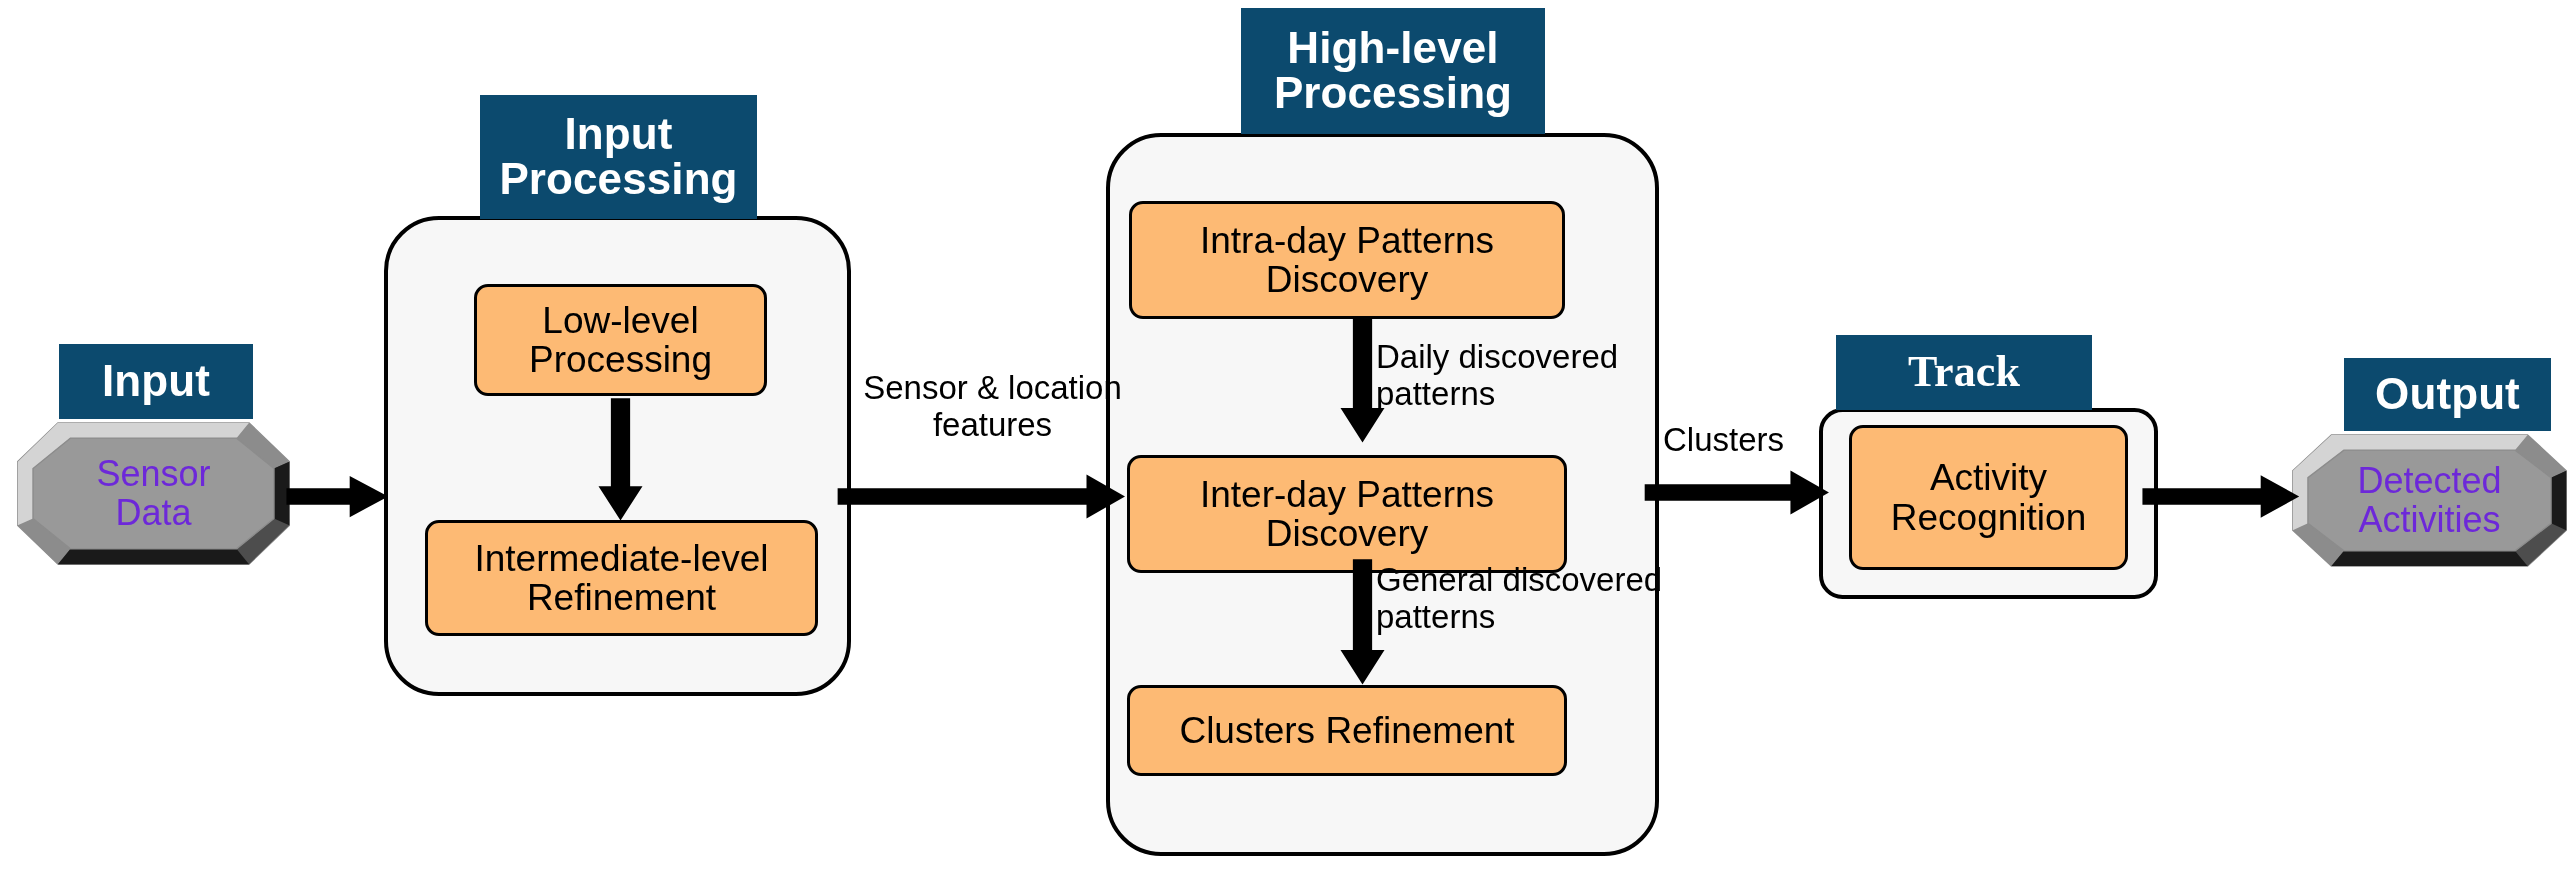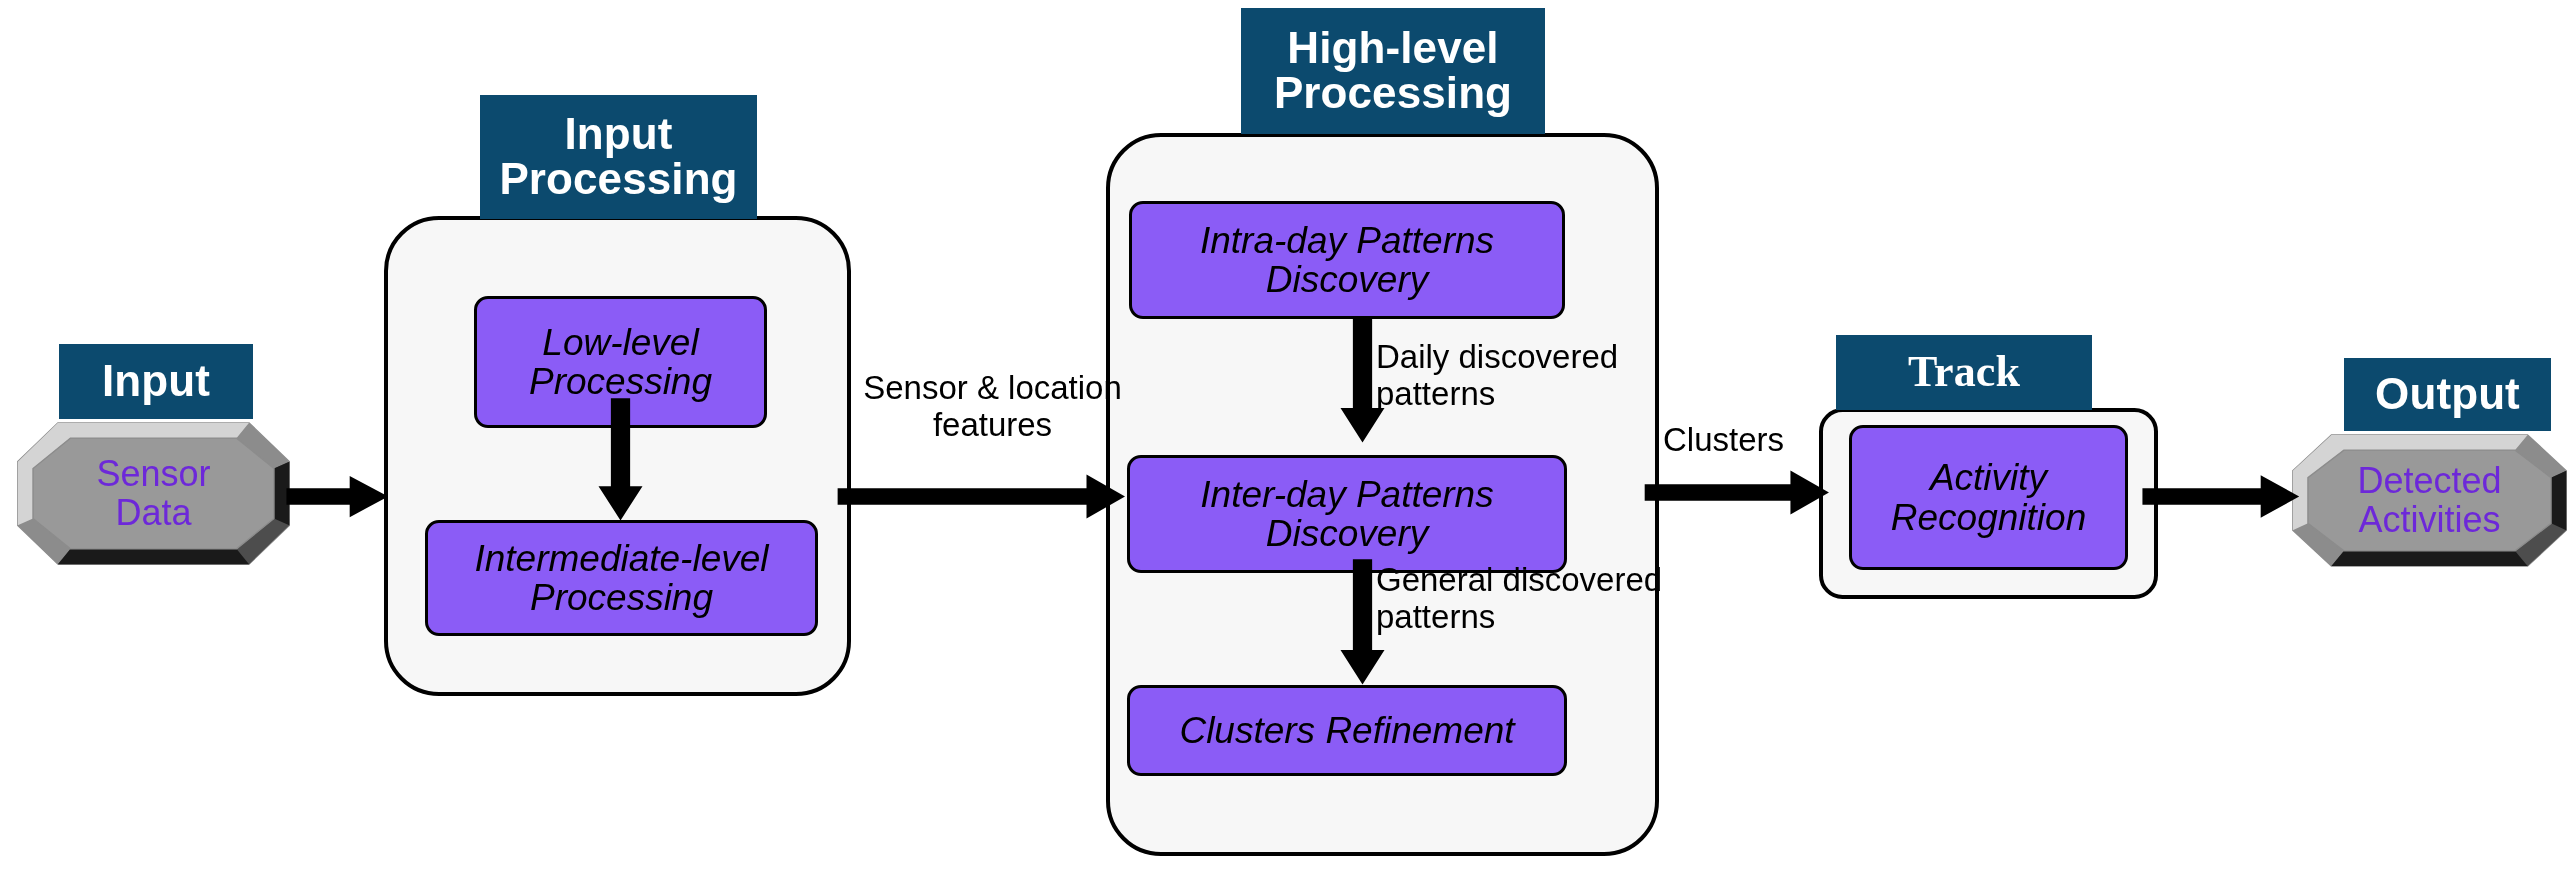--- a/index.html
+++ b/index.html
@@ -10,23 +10,23 @@
   
   .hdr{position:absolute;background:#0c4a6e;color:#fff;font-weight:bold;
        display:flex;align-items:center;justify-content:center;text-align:center;
        line-height:1.02;z-index:6;letter-spacing:0.1px;}
 
   
   .group{position:absolute;background:#f7f7f7;border:4.1px solid #000;
          box-sizing:border-box;z-index:4;}
 
   
-  .pbox{position:absolute;background:#8b5cf6;border:3.5px solid #000;
+  .pbox{position:absolute;background:#fdba74;border:3.5px solid #000;
         box-sizing:border-box;color:#000;display:flex;align-items:center;
-        justify-content:center;text-align:center;line-height:1.06;z-index:7;font-style:italic;}
+        justify-content:center;text-align:center;line-height:1.06;z-index:7;}
 
   
   .oct{position:absolute;z-index:5;}
   .oct svg{display:block;}
   .oct .octlabel{position:absolute;left:0;top:0;width:100%;height:100%;
         display:flex;align-items:center;justify-content:center;text-align:center;
         color:#6d28d9;line-height:1.08;pointer-events:none;}
 
   
   .arrow{position:absolute;z-index:8;}
@@ -66,31 +66,31 @@
     <svg width="104" height="55" viewBox="0 0 150 80">
       <path d="M0,28 L92,28 L92,10 L148,40 L92,70 L92,52 L0,52 Z" fill="#000"></path>
     </svg>
   </div>
 
   <div class="hdr" style="left: 480px; top: 95px; width: 277px; height: 124px; font-size: 44px; white-space: pre-line;">Input
 Processing</div>
 
   <div class="group" style="left:384px;top:216px;width:467px;height:480px;border-radius:55px;"></div>
 
-  <div class="pbox" style="left: 474px; top: 296px; width: 293px; height: 132px; border-radius: 14px; font-size: 37px; white-space: pre-line;">Low-level
+  <div class="pbox" style="left: 474px; top: 284px; width: 293px; height: 112px; border-radius: 14px; font-size: 37px; white-space: pre-line;">Low-level
 Processing</div>
 
   <div class="arrow" style="left:593px;top:398px;width:55px;height:124px;">
     <svg width="55" height="124" viewBox="0 0 80 180">
       <path d="M26,0 L54,0 L54,128 L72,128 L40,178 L8,128 L26,128 Z" fill="#000"></path>
     </svg>
   </div>
 
   <div class="pbox" style="left: 425px; top: 520px; width: 393px; height: 116px; border-radius: 14px; font-size: 37px; white-space: pre-line;">Intermediate-level
-Processing</div>
+Refinement</div>
 
   <div class="arrow" style="left:837px;top:469px;width:290px;height:55px;">
     <svg width="290" height="55" viewBox="0 0 420 80">
       <path d="M0,28 L362,28 L362,8 L418,40 L362,72 L362,52 L0,52 Z" fill="#000"></path>
     </svg>
   </div>
 
   <div class="elabel" style="left: 830px; top: 370px; width: 325px; font-size: 33px; text-align: center; white-space: pre-line;">Sensor &amp; location
 features</div>
 

